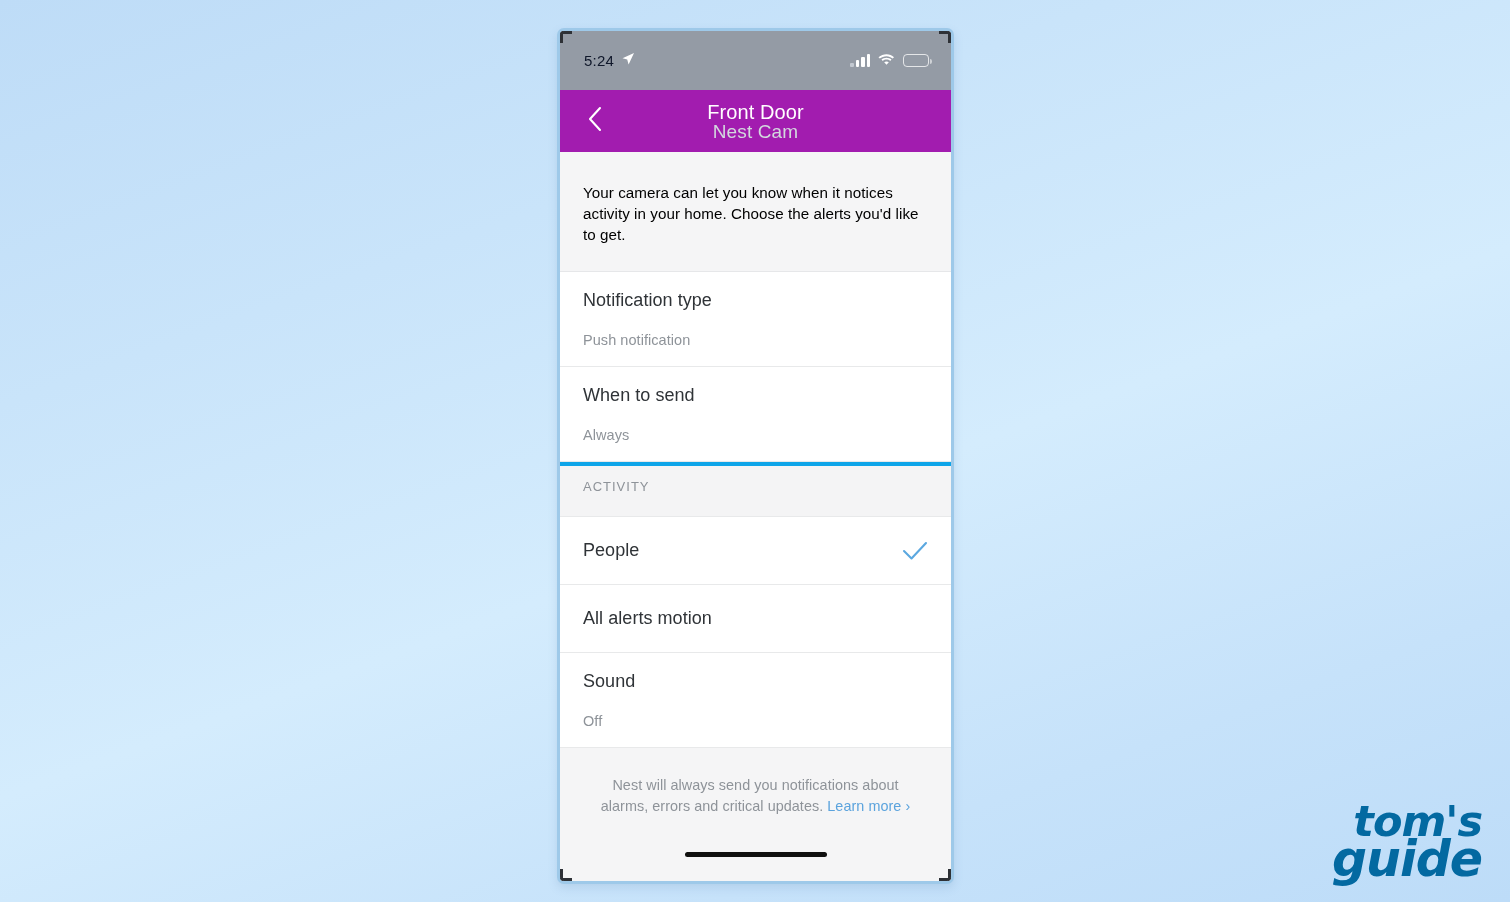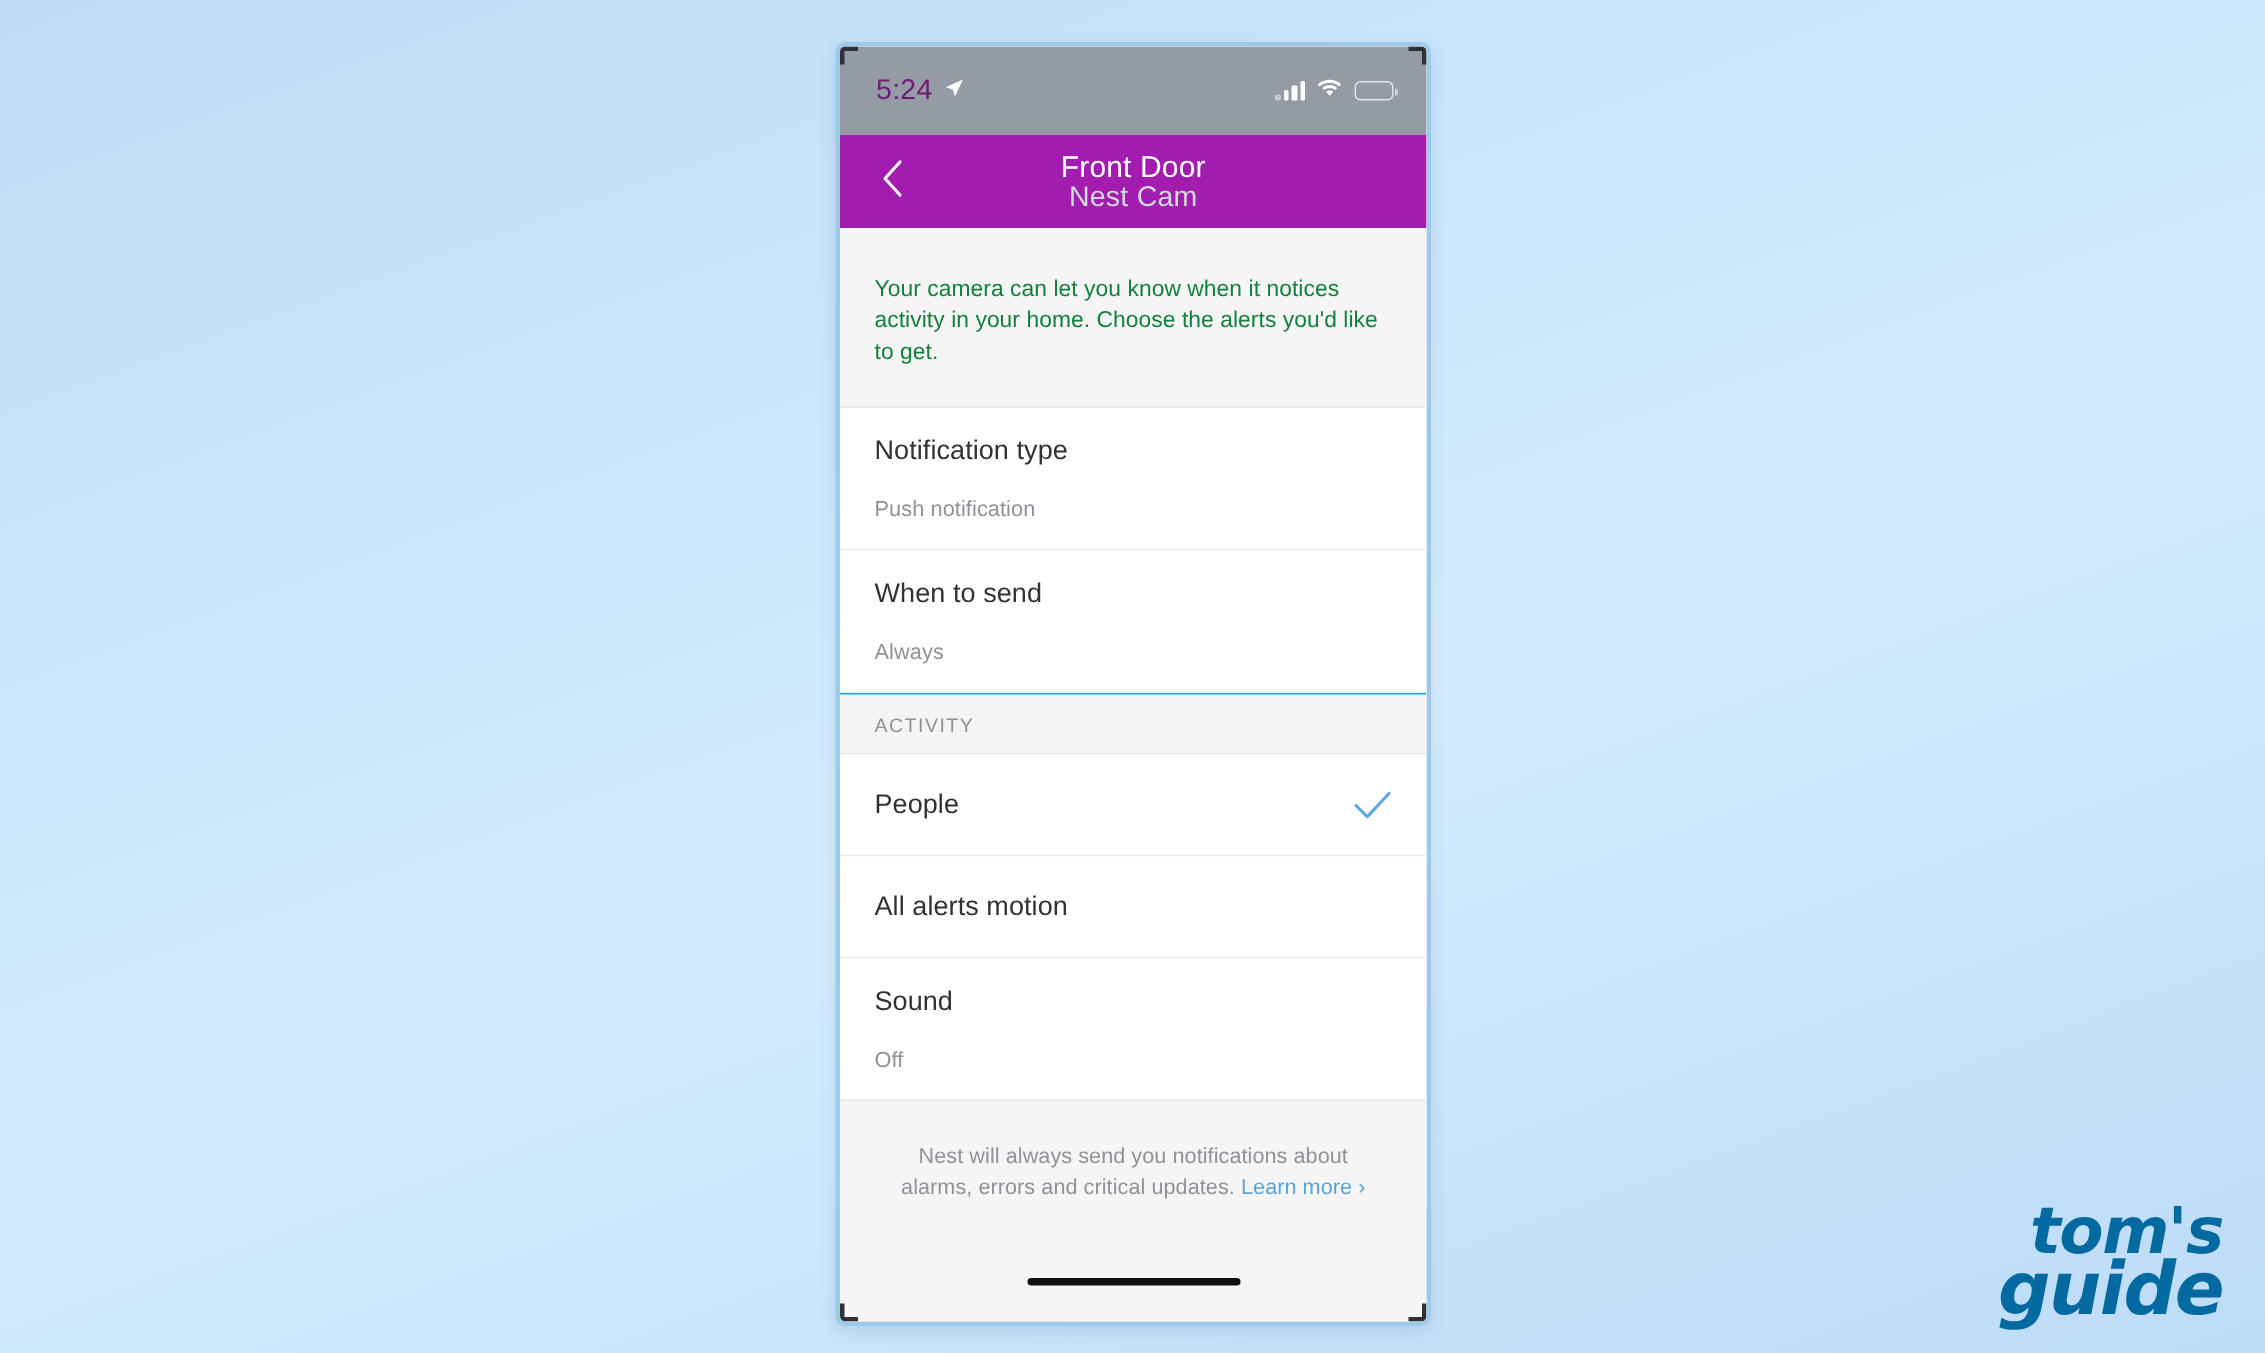--- a/index.html
+++ b/index.html
@@ -72,22 +72,22 @@
     background: #949ba5;
     height: 59px;
     display: flex;
     align-items: center;
     justify-content: space-between;
     padding: 0 22px 0 24px;
     box-sizing: border-box;
     flex: none;
   }
   .status-time {
-    color: #701a75;
-    font-size: 19px;
+    color: #0f172a;
+    font-size: 15px;
     font-weight: normal;
     letter-spacing: 0.2px;
     display: flex;
     align-items: center;
     gap: 7px;
   }
   .status-right {
     display: flex;
     align-items: center;
     gap: 8px;
@@ -174,21 +174,21 @@
 
   
   .content {
     flex: 1;
     background: #f5f5f6;
     overflow: hidden;
   }
   .intro {
     background: #f5f5f6;
     padding: 30px 23px 26px 23px;
-    color: #15803d;
+    color: #000000;
     font-size: 15.2px;
     line-height: 21px;
     letter-spacing: 0.05px;
     border-bottom: 1px solid #e6e7e9;
   }
 
   .row {
     background: #ffffff;
     padding: 16px 23px 15px 23px;
     border-bottom: 1px solid #e8e9ea;
@@ -213,26 +213,26 @@
     display: flex;
     align-items: center;
     justify-content: space-between;
     padding-top: 21px;
     padding-bottom: 21px;
   }
   .check-icon { display: flex; align-items: center; }
 
   .section-header {
     background: #f4f4f5;
-    padding: 13px 23px 11px 23px;
+    padding: 13px 23px 22px 23px;
     font-size: 13px;
     color: #8e9399;
     letter-spacing: 1.0px;
     border-bottom: 1px solid #e8e9ea;
-    border-top: 1px solid #0ea5e9;
+    border-top: 4px solid #0ea5e9;
   }
 
   .footer-note {
     background: #f5f5f6;
     padding: 27px 40px 0 40px;
     text-align: center;
     color: #8e9399;
     font-size: 14.4px;
     line-height: 21px;
     letter-spacing: 0.05px;

